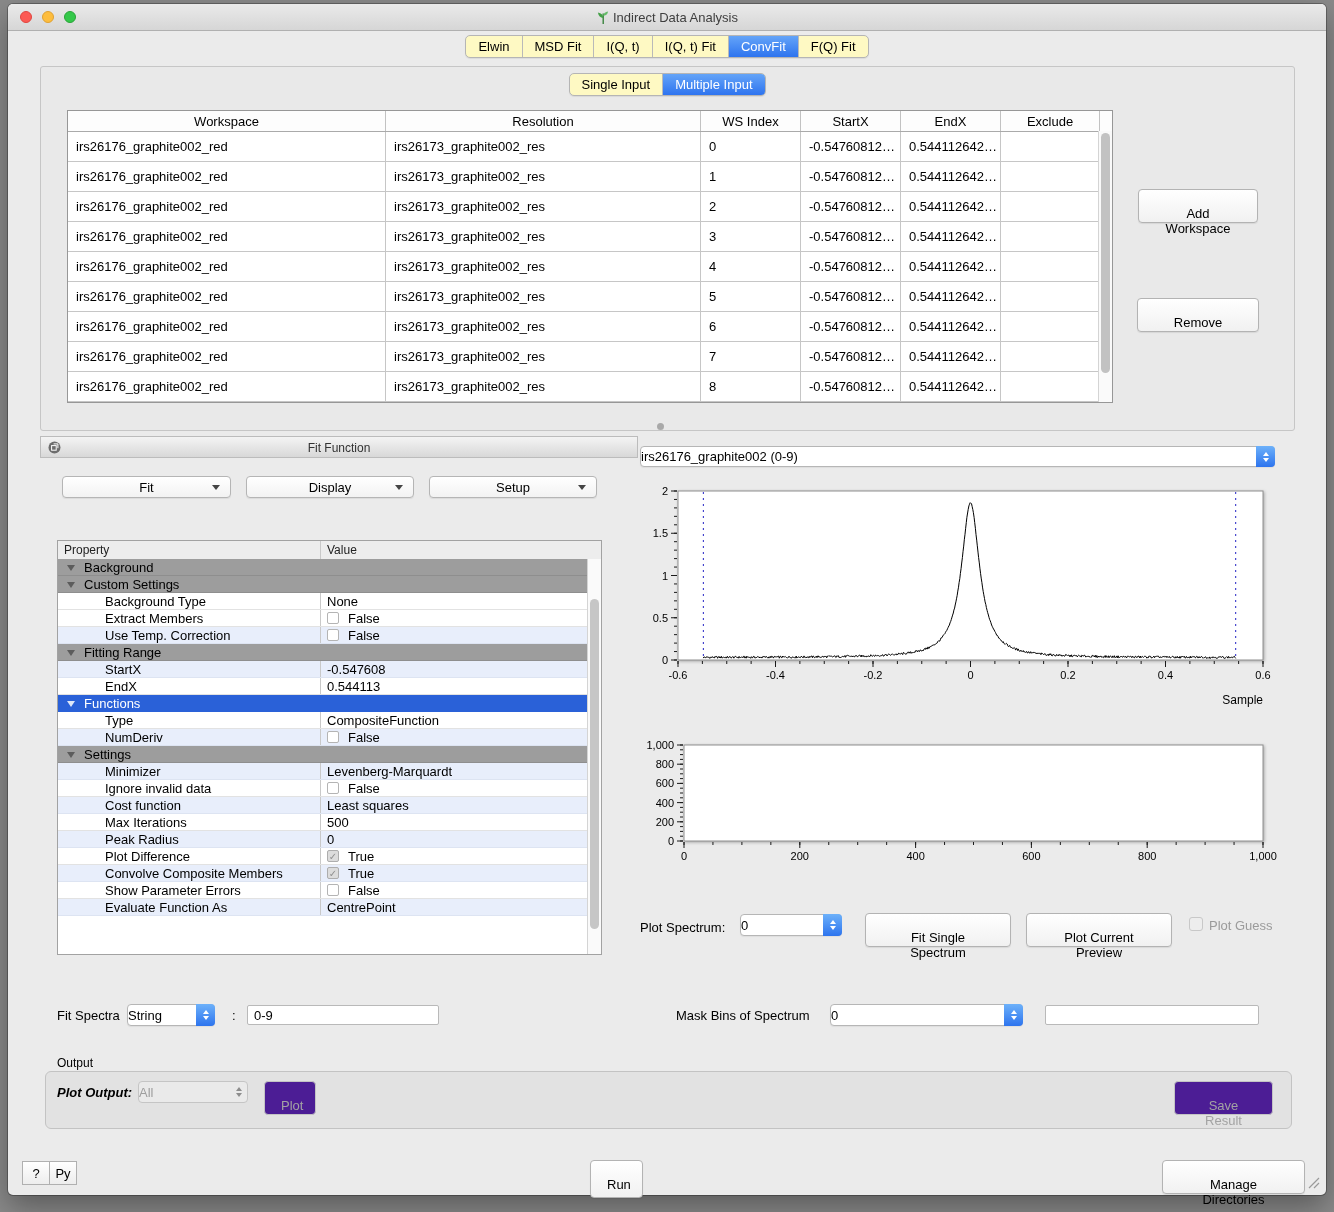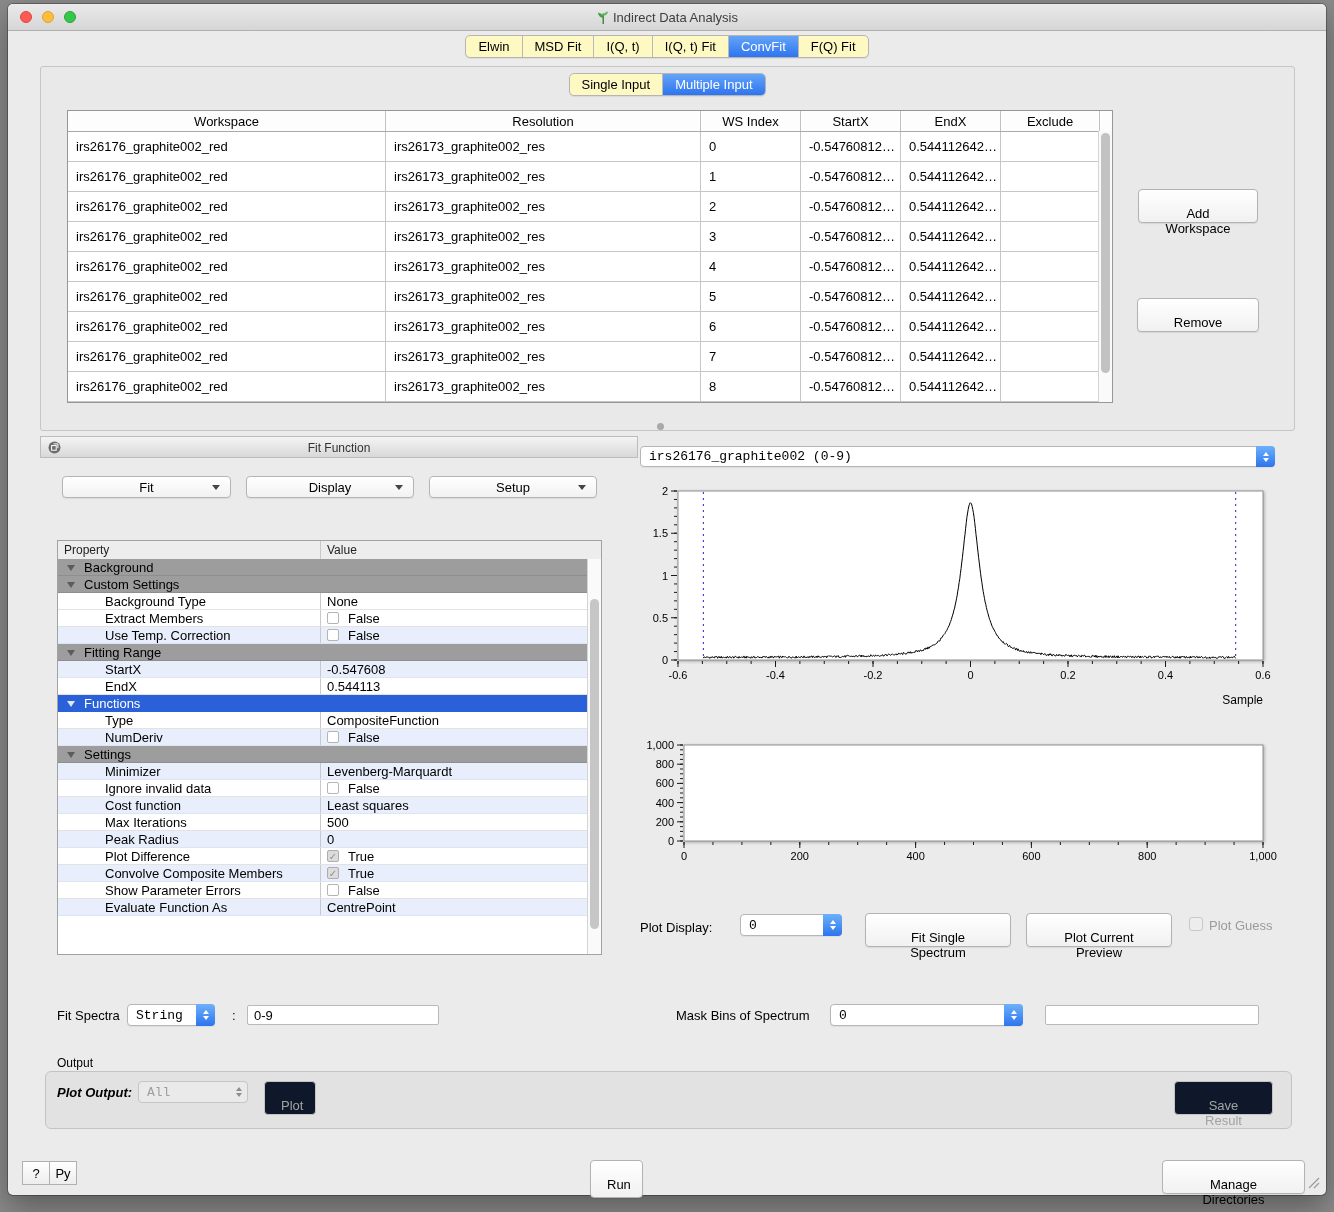--- a/index.html
+++ b/index.html
@@ -34,21 +34,21 @@
   .t-header .th{box-sizing:border-box;border-right:1px solid #c2c2c2;font-size:13px;color:#000;
     display:flex;align-items:center;justify-content:center;}
   .t-row{display:flex;height:30px;}
   .t-row .td{box-sizing:border-box;border-right:1px solid #c6c6c6;border-bottom:1px solid #c6c6c6;
     font-size:13px;color:#000;display:flex;align-items:center;padding-left:8px;overflow:hidden;white-space:nowrap;}
   .t-scroll{position:absolute;right:0;top:20px;bottom:0;width:13px;background:#fafafa;border-left:1px solid #d4d4d4;}
   .t-thumb{position:absolute;left:2px;right:2px;top:2px;height:240px;background:#c2c2c2;border-radius:5px;}
   
   .mac-btn{position:absolute;background:linear-gradient(#ffffff,#f1f1f1);border:1px solid #b3b3b3;border-radius:4px;
     font-family:"Liberation Sans",sans-serif;font-size:13px;color:#000;box-shadow:0 1px 1px rgba(0,0,0,.08);padding:16px;}
-  .mac-btn.disabled{color:#a3a3a3;background:#0f172a;border-color:#c4c4c4;box-shadow:none;}
+  .mac-btn.disabled{color:#a3a3a3;background:#4c1d95;border-color:#c4c4c4;box-shadow:none;}
   
   .splitter-dot{position:absolute;left:649px;top:419px;width:7px;height:7px;border-radius:50%;background:#a9a9a9;}
   
   .dock-header{position:absolute;left:32px;top:432px;width:598px;height:22px;
     background:linear-gradient(#f4f4f4,#d8d8d8);border:1px solid #bcbcbc;box-sizing:border-box;}
   .dock-header .dock-title{position:absolute;left:0;right:0;top:0;height:22px;display:flex;align-items:center;justify-content:center;
     font-size:12px;color:#333;}
   .float-icon{position:absolute;left:7px;top:4px;}
   
   .menu-btn{position:absolute;height:20px;background:linear-gradient(#ffffff,#f2f2f2);border:1px solid #b5b5b5;border-radius:4px;
@@ -74,21 +74,21 @@
   .tri{position:absolute;left:9px;top:6px;width:0;height:0;
     border-left:4.5px solid transparent;border-right:4.5px solid transparent;border-top:6px solid #5c5c5c;}
   .p-row.group.selected .tri{border-top-color:#dfe7f8;}
   .p-check{width:12px;height:12px;box-sizing:border-box;border:1px solid #b4b4b4;background:#fff;border-radius:2px;
     display:flex;align-items:center;justify-content:center;font-size:10px;color:#8f8f8f;}
   .p-check.checked{background:#dcdcdc;border-color:#adadad;}
   .prop-scroll{position:absolute;right:0;top:18px;bottom:0;width:13px;background:#fafafa;border-left:1px solid #d4d4d4;}
   .prop-thumb{position:absolute;left:2px;right:2px;top:40px;height:330px;background:#c6c6c6;border-radius:5px;}
   
   .combo{position:absolute;background:#fff;border:1px solid #b6b6b6;border-radius:4px;box-sizing:border-box;
-    display:flex;align-items:center;font-size:13px;color:#000;padding-left:8px;box-shadow:0 1px 1px rgba(0,0,0,.06);font-family:Liberation Mono, monospace;}
+    display:flex;align-items:center;font-size:13px;color:#000;box-shadow:0 1px 1px rgba(0,0,0,.06);}
   .combo .stepper{position:absolute;right:-1px;top:-1px;bottom:-1px;width:19px;border-radius:0 4px 4px 0;
     background:linear-gradient(#6db1fa,#2d74ee);display:flex;flex-direction:column;align-items:center;justify-content:center;gap:2px;}
   .chev-up{width:0;height:0;border-left:3.5px solid transparent;border-right:3.5px solid transparent;border-bottom:4.5px solid #fff;}
   .chev-down{width:0;height:0;border-left:3.5px solid transparent;border-right:3.5px solid transparent;border-top:4.5px solid #fff;}
   .combo.disabled{background:#eaeaea;border-color:#c5c5c5;color:#9e9e9e;box-shadow:none;}
   .combo.disabled .stepper{background:transparent;}
   .combo.disabled .chev-up{border-bottom-color:#8d8d8d;}
   .combo.disabled .chev-down{border-top-color:#8d8d8d;}
   .text-input{position:absolute;background:#fff;border:1px solid #b9b9b9;border-radius:2px;box-sizing:border-box;
     font-family:"Liberation Sans",sans-serif;font-size:13px;color:#000;padding:0 6px;outline:none;}
@@ -561,21 +561,21 @@
       <text x="509.20000000000005" y="121" text-anchor="middle" font-size="11" fill="#000">800</text>
       <text x="625" y="121" text-anchor="middle" font-size="11" fill="#000">1,000</text>
       <text x="36" y="106" text-anchor="end" font-size="11" fill="#000">0</text>
       <text x="36" y="86.8" text-anchor="end" font-size="11" fill="#000">200</text>
       <text x="36" y="67.6" text-anchor="end" font-size="11" fill="#000">400</text>
       <text x="36" y="48.400000000000006" text-anchor="end" font-size="11" fill="#000">600</text>
       <text x="36" y="29.19999999999999" text-anchor="end" font-size="11" fill="#000">800</text>
       <text x="36" y="10" text-anchor="end" font-size="11" fill="#000">1,000</text>
     </svg>
 
-  <div class="lbl" style="left:632px;top:916px;">Plot Display:</div>
+  <div class="lbl" style="left:632px;top:916px;">Plot Spectrum:</div>
   <div class="combo" style="left:732px;top:910px;width:102px;height:22px;">
     <span>0</span>
     <span class="stepper">
         <span class="chev-up"></span>
         <span class="chev-down"></span>
       </span>
   </div>
   <button class="mac-btn" style="left:857px;top:909px;width:146px;height:22px;">Fit Single Spectrum</button>
   <button class="mac-btn" style="left:1018px;top:909px;width:146px;height:22px;">Plot Current Preview</button>
   <div class="cb" style="left:1181px;top:913px;"></div>

